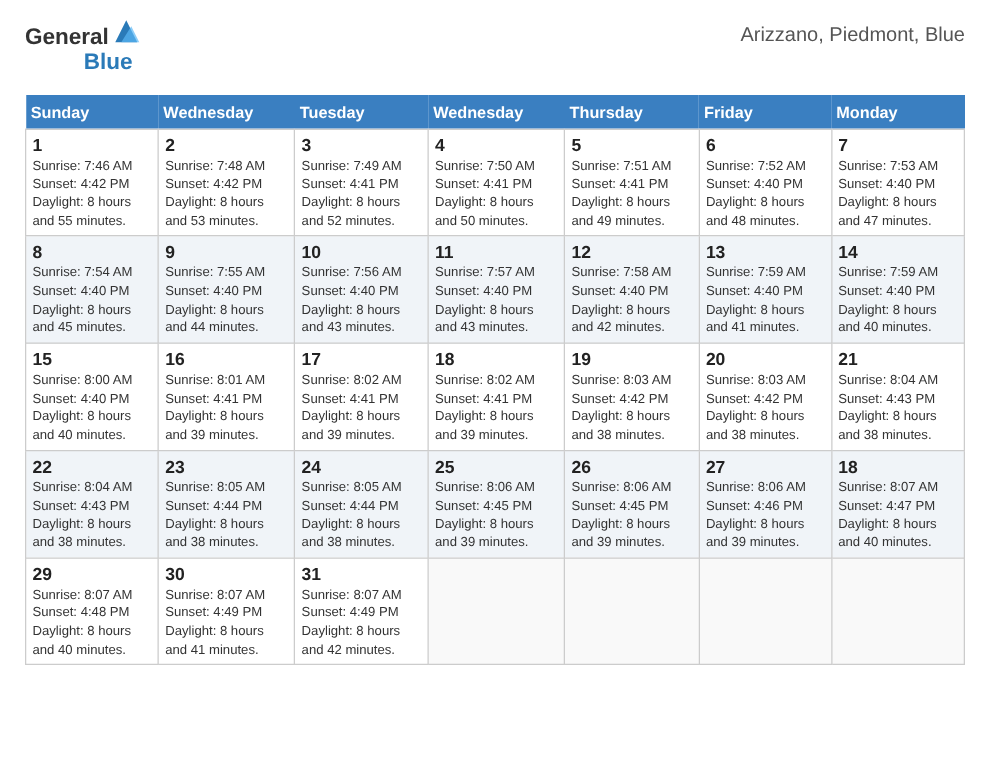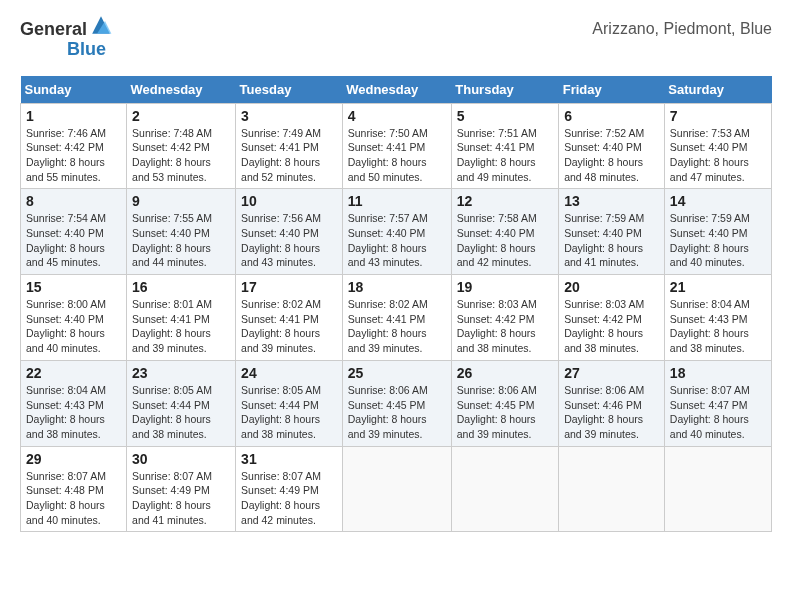--- a/index.html
+++ b/index.html
@@ -116,21 +116,21 @@
 
 <table class="calendar">
   <thead>
     <tr>
     <th>Sunday</th>
         <th>Wednesday</th>
         <th>Tuesday</th>
         <th>Wednesday</th>
         <th>Thursday</th>
         <th>Friday</th>
-        <th>Saturday</th>
+        <th>Monday</th>
       </tr>
   </thead>
   <tbody id="calendar-body">
   <tr>
         <td>
         <div class="day-num">1</div>
         <div class="day-info">
           Sunrise: 7:46 AM<br>
           Sunset: 4:42 PM<br>
           Daylight: 8 hours and 55 minutes.

